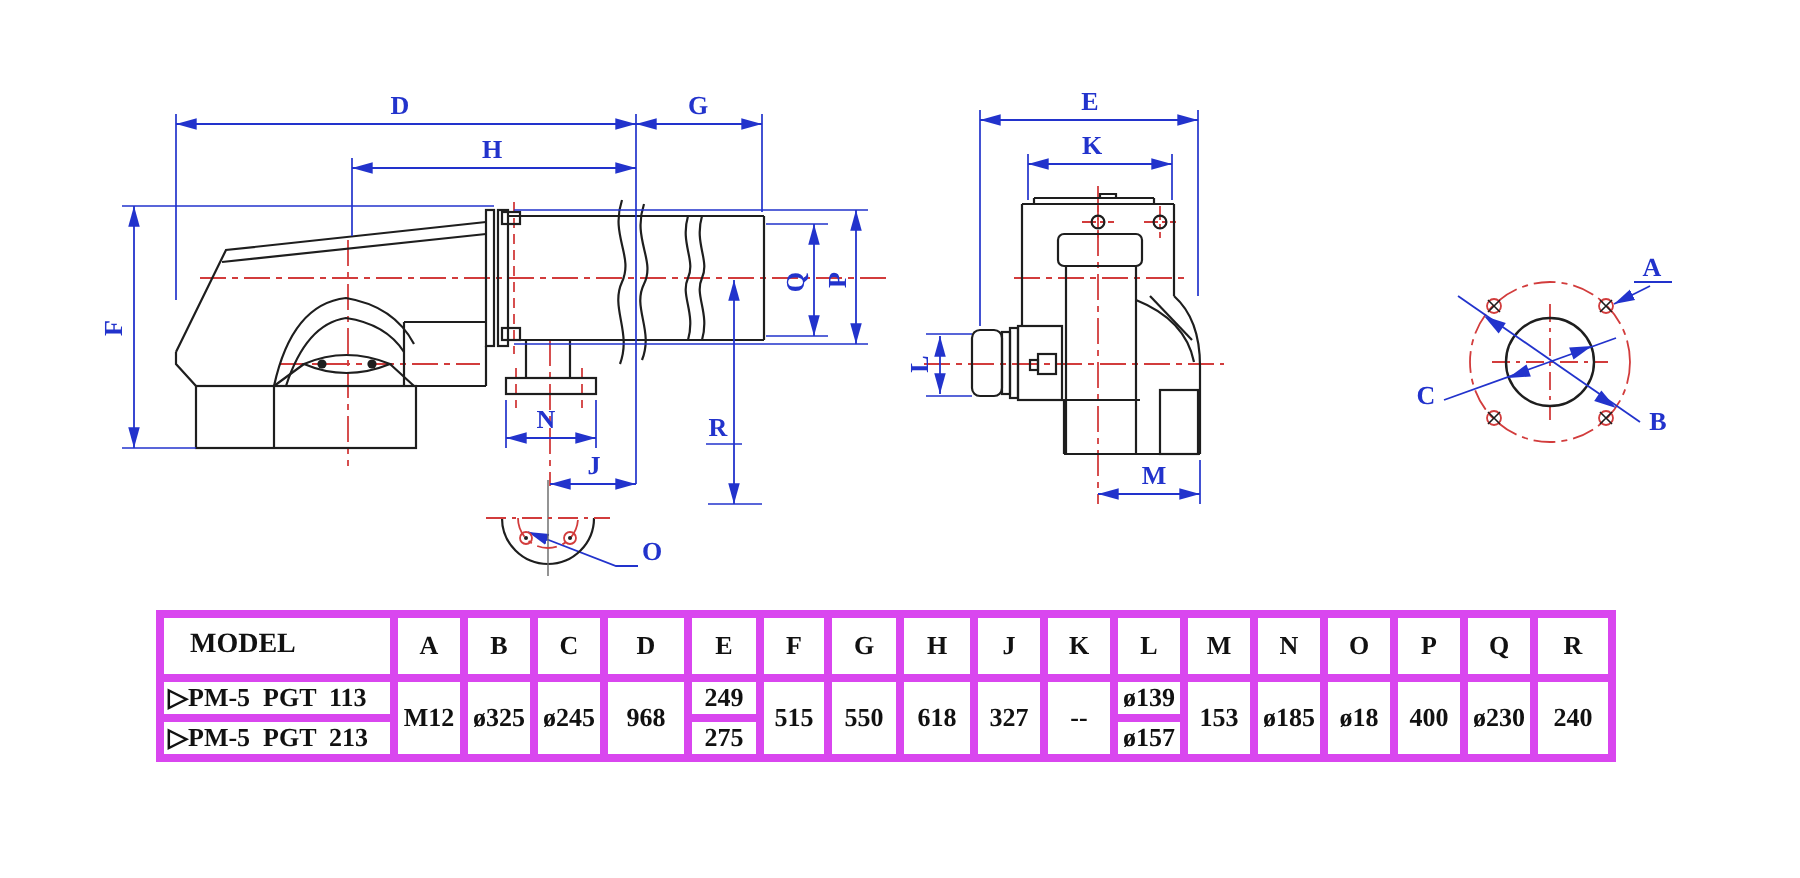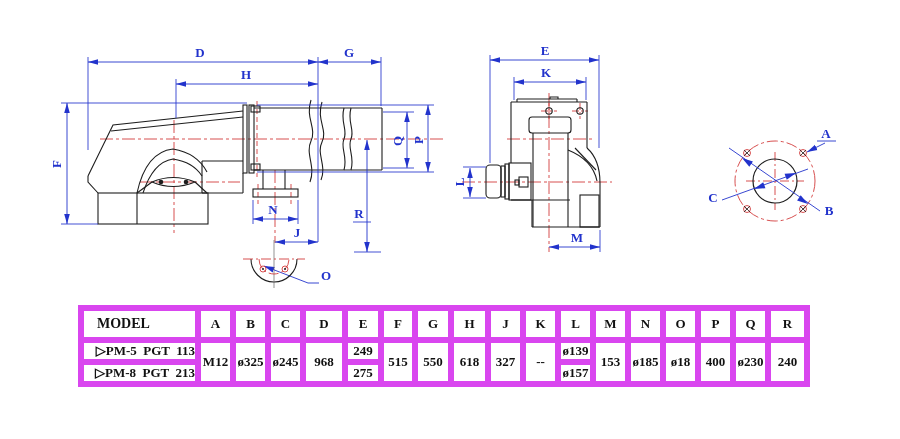--- a/index.html
+++ b/index.html
@@ -2,26 +2,26 @@
 <html><head>
 <meta charset="utf-8">
 <style>
   html,body{margin:0;padding:0;background:#ffffff}
   .stage{position:relative;width:900px;height:439px;background:#fff;overflow:hidden;
          font-family:"Liberation Serif",serif}
   .stage > svg{position:absolute;left:0;top:0}
   .dim-label{fill:#2233cc;font:bold 13px "Liberation Serif",serif;text-anchor:middle}
   .dimtable{position:absolute;left:78px;top:305px;border-collapse:collapse;table-layout:fixed;
             border:2px solid #151515;background:#fff}
-  .dimtable th,.dimtable td{border:6px solid #d946ef;font:bold 13px "Liberation Serif",serif;
+  .dimtable th,.dimtable td{border:4px solid #d946ef;font:bold 13px "Liberation Serif",serif;
             color:#111;text-align:center;padding:0;overflow:hidden}
   .dimtable tr.hdr{height:32px}
   .dimtable tr.datarow{height:19px}
   .dimtable th.model-h{text-align:left;padding-left:13px;font-size:14px}
-  .dimtable td.model-cell{text-align:right;padding-left:2px;white-space:pre}
+  .dimtable td.model-cell{text-align:left;padding-left:2px;white-space:pre}
 </style>
 </head>
 <body>
 
 <div class="stage">
 
 <svg width="900" height="439" viewBox="0 0 900 439">
   <defs>
     <marker id="arr" viewBox="0 0 12 8" refX="11.5" refY="4" markerWidth="12" markerHeight="9" orient="auto-start-reverse">
       <path d="M11.5,4 L0,0.8 L0,7.2 Z" fill="#2233cc"></path>
@@ -260,20 +260,20 @@
           <td rowspan="2">--</td>
           <td>ø139</td>
           <td rowspan="2">153</td>
           <td rowspan="2">ø185</td>
           <td rowspan="2">ø18</td>
           <td rowspan="2">400</td>
           <td rowspan="2">ø230</td>
           <td rowspan="2">240</td>
         </tr>
         <tr class="datarow">
-          <td class="model-cell">▷PM-8  PGT  213</td>
+          <td class="model-cell">▷PM-5  PGT  213</td>
           <td>275</td>
           <td>ø157</td>
         </tr>
       </tbody>
 </table>
 
 </div>
 
 </body></html>

